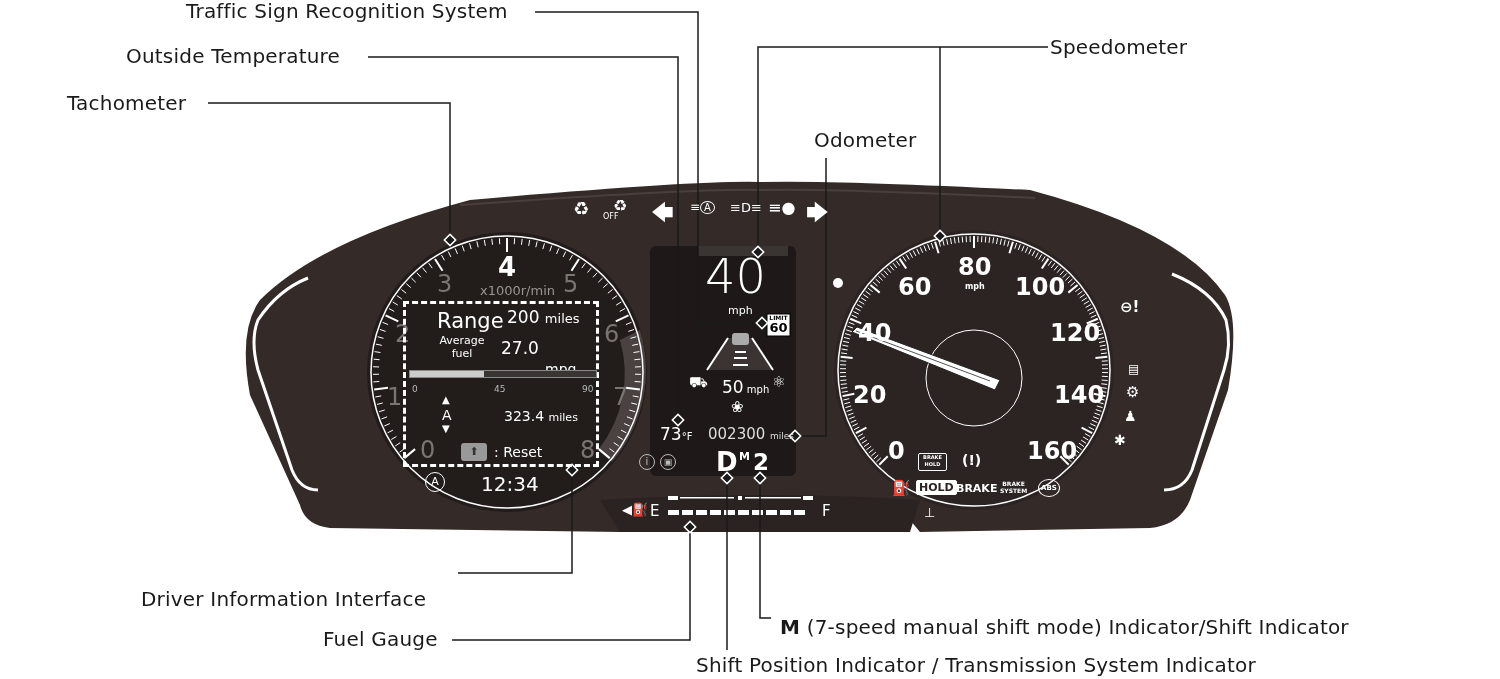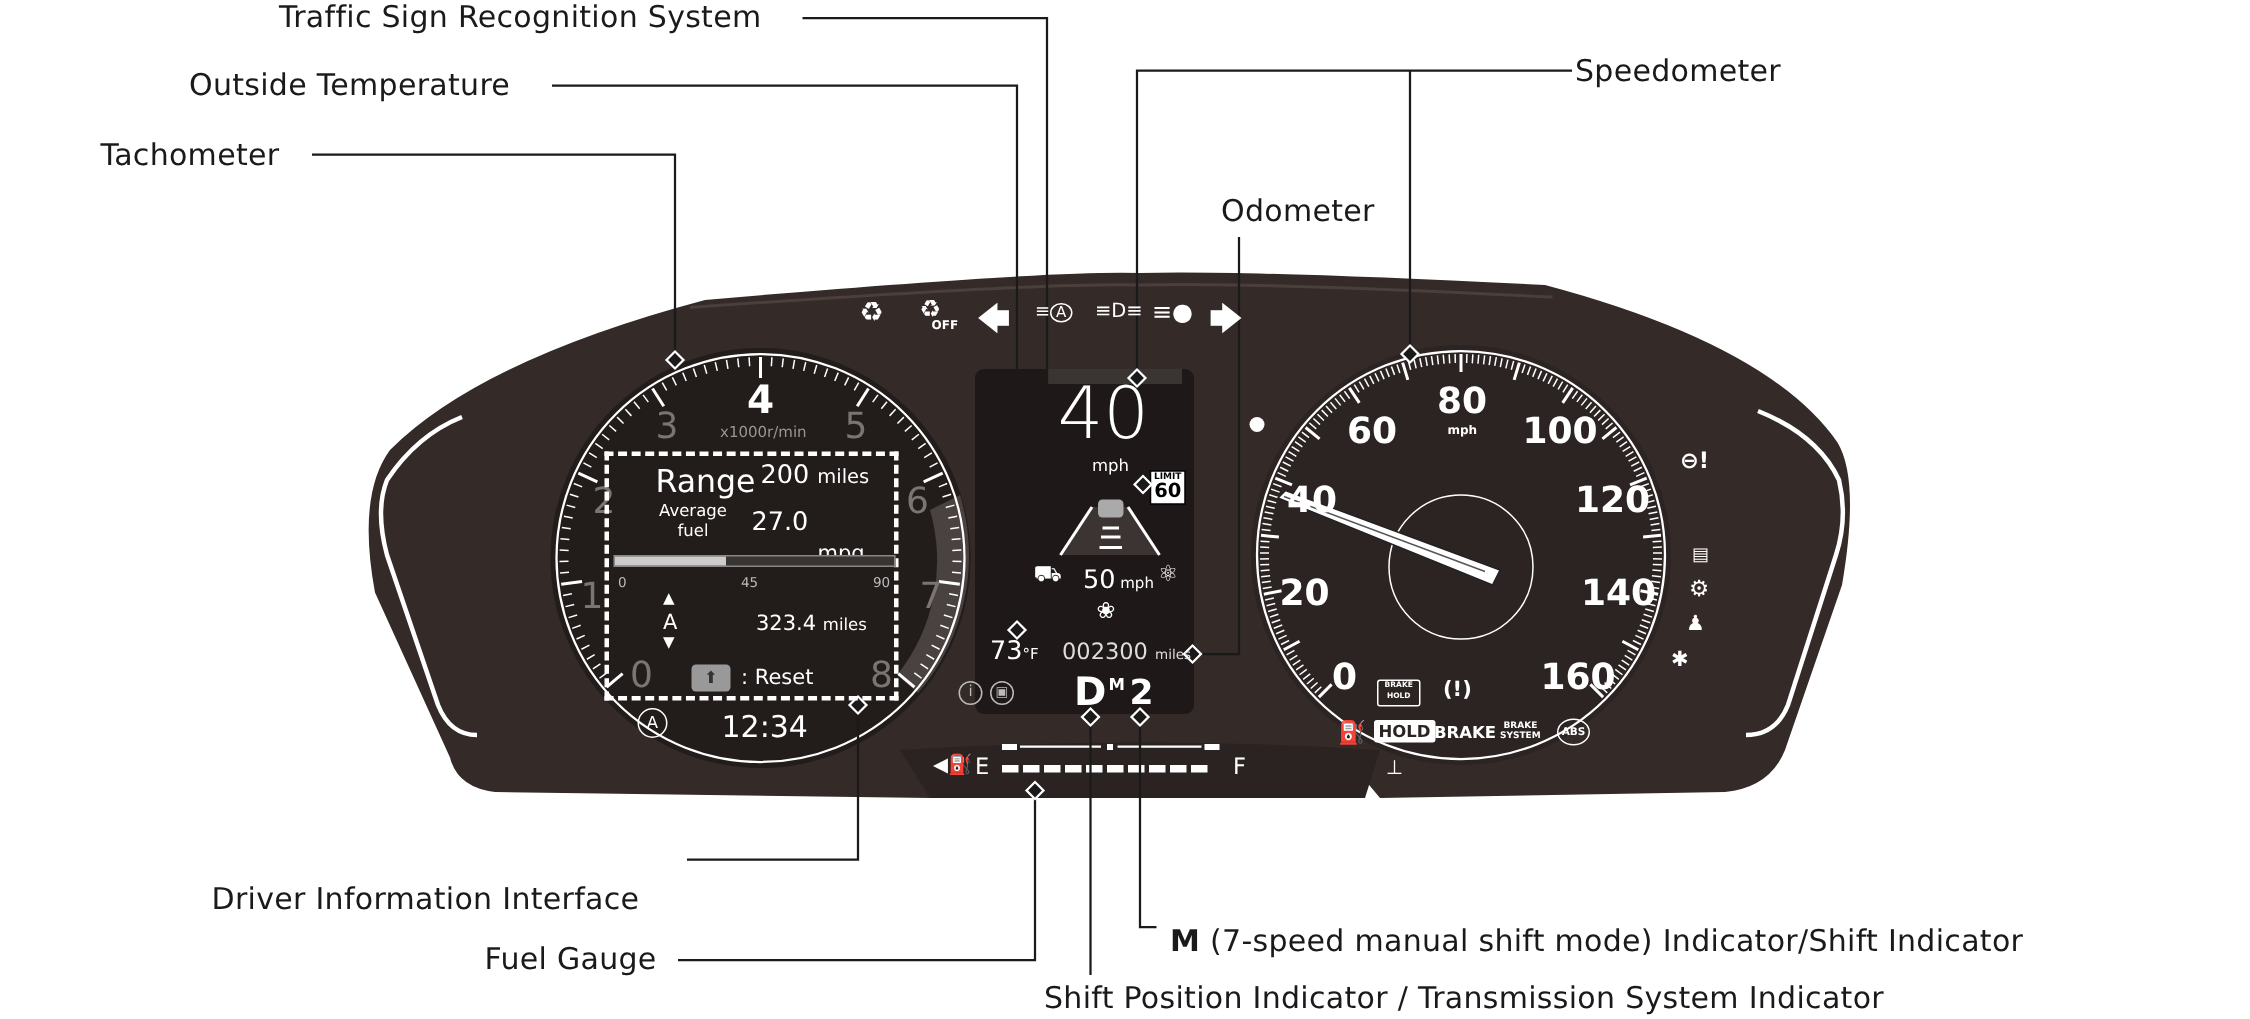--- a/index.html
+++ b/index.html
@@ -347,39 +347,39 @@
     <rect x="-4" y="-4" width="8" height="8" transform="translate(572,470) rotate(45)"></rect>
     <rect x="-4" y="-4" width="8" height="8" transform="translate(690,527) rotate(45)"></rect>
     <rect x="-4" y="-4" width="8" height="8" transform="translate(727,478) rotate(45)"></rect>
     <rect x="-4" y="-4" width="8" height="8" transform="translate(760,478) rotate(45)"></rect>
   </g>
 </svg>
 
 <div class="abs" style="left:573px;top:198px;width:260px;height:26px;color:#fff;font-size:18px;">
   <span class="abs" style="left:0;top:0;">♻</span>
   <span class="abs" style="left:40px;top:-2px;font-size:16px;">♻</span>
-  <span class="abs" style="left:48px;top:14px;font-size:8px;font-weight:bold;">OFF</span>
+  <span class="abs" style="left:30px;top:14px;font-size:8px;font-weight:normal;">OFF</span>
   <span class="abs" style="left:78px;top:-2px;font-size:22px;">🡄</span>
   <span class="abs" style="left:117px;top:2px;font-size:12px;">≡<span style="border:1px solid #fff;border-radius:50%;padding:0 3px;font-size:10px;">A</span></span>
   <span class="abs" style="left:157px;top:2px;font-size:13px;">≡D≡</span>
   <span class="abs" style="left:195px;top:0px;font-size:16px;">≡●</span>
   <span class="abs" style="left:233px;top:-2px;font-size:22px;">🡆</span>
 </div>
 
 <div class="abs" style="left:0;top:0;width:1500px;height:679px;pointer-events:none;">
   <span class="abs" style="left:420px;top:436px;font-size:24px;color:#7a7472;">0</span>
   <span class="abs" style="left:387px;top:383px;font-size:24px;color:#7a7472;">1</span>
   <span class="abs" style="left:395px;top:320px;font-size:24px;color:#7a7472;">2</span>
   <span class="abs" style="left:437px;top:270px;font-size:24px;color:#7a7472;">3</span>
   <span class="abs" style="left:498px;top:252px;font-size:26px;color:#fff;font-weight:bold;">4</span>
   <span class="abs" style="left:563px;top:270px;font-size:24px;color:#7a7472;">5</span>
   <span class="abs" style="left:604px;top:320px;font-size:24px;color:#7a7472;">6</span>
   <span class="abs" style="left:613px;top:383px;font-size:24px;color:#7a7472;">7</span>
   <span class="abs" style="left:580px;top:436px;font-size:24px;color:#7a7472;">8</span>
-  <span class="abs" style="left:480px;top:283px;font-size:10px;color:#9a9492;text-align:right;">x1000r/min</span>
+  <span class="abs" style="left:480px;top:283px;font-size:13px;color:#9a9492;text-align:right;">x1000r/min</span>
 </div>
 
 <div class="abs" style="left:403px;top:301px;width:196px;height:166px;border:3px dashed #fff;box-sizing:border-box;color:#fff;">
   <span class="abs" style="left:31px;top:5px;font-size:21px;">Range</span>
   <span class="abs" style="left:101px;top:3px;font-size:17px;"><span>200</span> <span style="font-size:13px;">miles</span></span>
   <span class="abs" style="left:31px;top:30px;font-size:11px;text-align:center;width:50px;line-height:13px;"><span>Average</span><br><span>fuel</span></span>
   <span class="abs" style="left:95px;top:34px;font-size:17px;"><span>27.0</span> <span style="font-size:14px;margin-left:44px;">mpg</span></span>
   <div class="abs" style="left:3px;top:66px;width:186px;height:6px;background:#3a3432;border:1px solid #888;">
     <div style="width:40%;height:100%;background:#ccc;"></div>
   </div>

